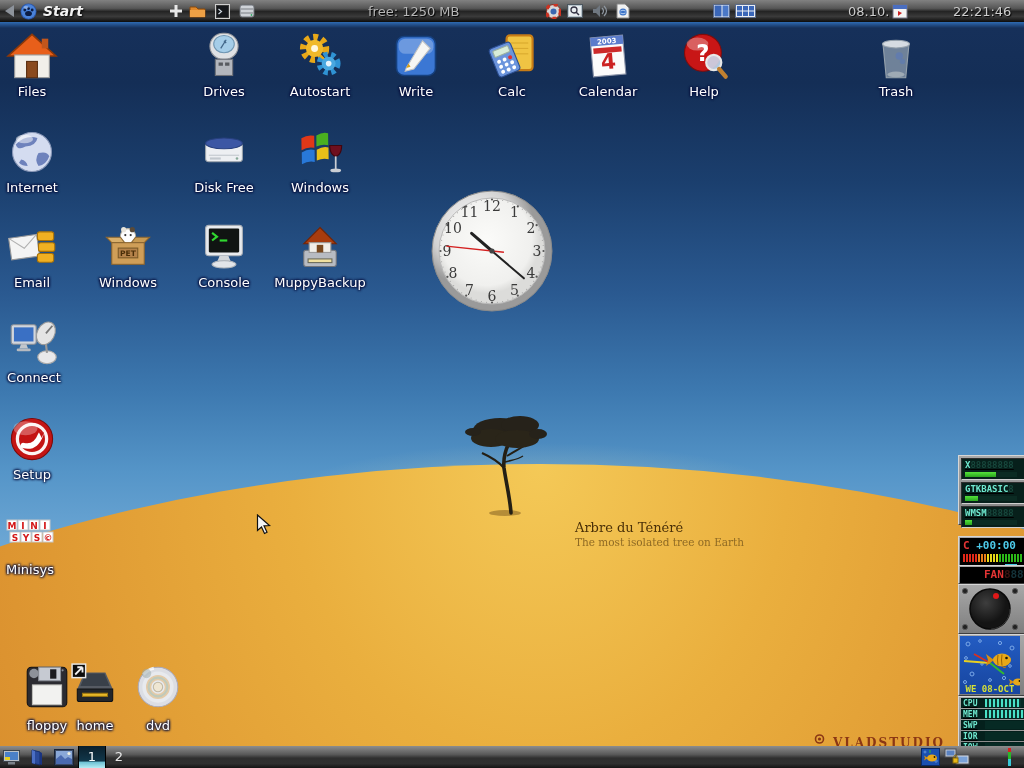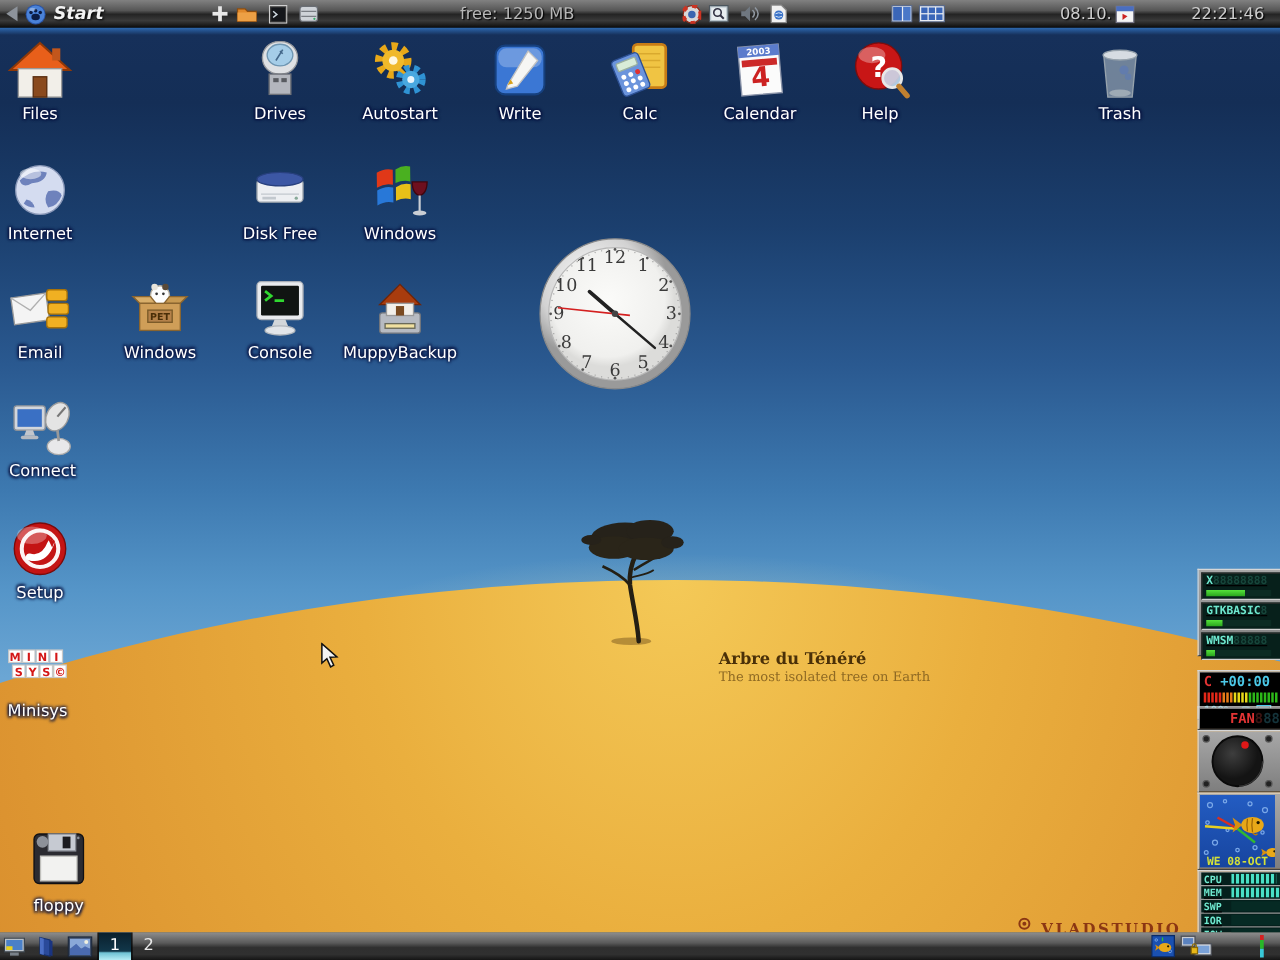--- a/index.html
+++ b/index.html
@@ -21,21 +21,21 @@
   .desktop{position:absolute;left:0;top:22px;width:1024px;height:724px;overflow:hidden;
     background:linear-gradient(180deg,#2e6ab2 0px,#16305a 6px,#142e56 60px,#1b3f6e 160px,
       #2a5990 270px,#3d79b0 370px,#5595c8 450px,#6ba6d4 520px,#74add8 600px);}
   .dune{position:absolute;left:-560px;top:442px;width:2200px;height:1280px;border-radius:50%;
     background:radial-gradient(ellipse at 50% 0%,#f4c957 0%,#eaaf3e 16%,#dc9330 36%,
       #c97a22 58%,#ab5d17 82%,#8f470f 100%);}
   .dune-glow{position:absolute;left:260px;top:420px;width:560px;height:140px;border-radius:50%;
     background:radial-gradient(ellipse,rgba(255,238,180,0.35),rgba(255,238,180,0) 70%);}
   .tree{position:absolute;left:453px;top:384px;}
   .wp-caption{position:absolute;left:575px;top:498px;}
-  .wp-title{font-family:"DejaVu Serif",serif;font-weight:bold;font-size:13px;color:#4a3008;}
+  .wp-title{font-family:"DejaVu Serif",serif;font-weight:normal;font-size:13px;color:#4a3008;}
   .wp-sub{font-family:"DejaVu Serif",serif;font-size:10.5px;color:#8f6a24;margin-top:1px;}
   .credit{position:absolute;left:812px;top:712px;display:flex;align-items:center;gap:6px;opacity:.85;}
   .credit-text{font-family:"DejaVu Serif",serif;font-size:12px;letter-spacing:2px;color:#7c250e;font-weight:bold;}
 
   
   .dicon{position:absolute;width:96px;text-align:center;cursor:pointer;}
   .dicon.small{width:64px;}
   .dicon svg{display:block;margin:0 auto;}
   .ilabel{margin-top:2px;font-size:13px;color:#ffffff;
     text-shadow:1px 1px 2px rgba(8,18,64,.95),-1px -1px 2px rgba(8,18,64,.85),
@@ -481,21 +481,44 @@
         <rect x="5" y="5" width="38" height="38" rx="4" fill="#2b2b31" stroke="#101014"></rect>
         <rect x="16" y="5" width="21" height="13" fill="#c6cad2" stroke="#8a8e96"></rect>
         <rect x="27" y="7" width="6" height="9" fill="#1c1c20"></rect>
         <rect x="10" y="22" width="28" height="19" fill="#f2f2f0" stroke="#c0c0bc"></rect>
         <circle cx="11.5" cy="11" r="4.5" fill="#8d9199"></circle>
         <circle cx="39" cy="8" r="1" fill="#8d9199"></circle>
       </svg>
       <div class="ilabel" style="margin-top:6px;">floppy</div>
     </div>
 
-
+    <div class="dicon small" style="left:63px;top:640px;">
+      <svg width="50" height="50" viewBox="0 0 48 48">
+        <path d="M14 10 h20 l7 16 h-34 z" fill="#565b63"></path>
+        <path d="M15 11 h18 l5 12 h-28 z" fill="#394049"></path>
+        <path d="M7 26 h34 v10 q0 2 -2 2 h-30 q-2 0 -2 -2 z" fill="#23262b" stroke="#101215"></path>
+        <rect x="12" y="30" width="24" height="3" fill="#e8b828" stroke="#9a7410"></rect>
+        <rect x="2" y="2" width="13" height="13" fill="#0c0c0c" stroke="#e8e8e8" stroke-width="1.4"></rect>
+        <path d="M5 12 L12 5 M12 5 h-5 M12 5 v5" stroke="#f0f0f0" stroke-width="1.8" fill="none"></path>
+      </svg>
+      <div class="ilabel" style="margin-top:6px;">home</div>
+    </div>
+
+    <div class="dicon small" style="left:126px;top:640px;">
+      <svg width="50" height="50" viewBox="0 0 48 48">
+        <circle cx="24" cy="24" r="19" fill="#dcdee4" stroke="#aab"></circle>
+        <circle cx="24" cy="24" r="15" fill="#e8eaee"></circle>
+        <circle cx="24" cy="24" r="9" fill="none" stroke="#e0b070" stroke-width="5" opacity=".55"></circle>
+        <circle cx="24" cy="24" r="9" fill="none" stroke="#88c8d8" stroke-width="2" opacity=".4"></circle>
+        <circle cx="24" cy="24" r="4.5" fill="#efe6d2" stroke="#c0b8a4"></circle>
+        <path d="M10 12 a18 18 0 0 1 10 -6" stroke="#fff" stroke-width="3" fill="none" opacity=".8"></path>
+        <circle cx="13" cy="11" r="4.5" fill="#9aa" opacity=".5"></circle>
+      </svg>
+      <div class="ilabel" style="margin-top:6px;">dvd</div>
+    </div>
 
     <div class="clockw">
       <svg width="124" height="124" viewBox="0 0 124 124">
         <defs>
           <radialGradient id="rim" cx="35%" cy="30%">
               <stop offset="0%" stop-color="#ffffff"></stop>
               <stop offset="70%" stop-color="#d2d2d2"></stop>
               <stop offset="100%" stop-color="#9a9a9a"></stop>
             </radialGradient>
           <radialGradient id="face" cx="45%" cy="40%">

